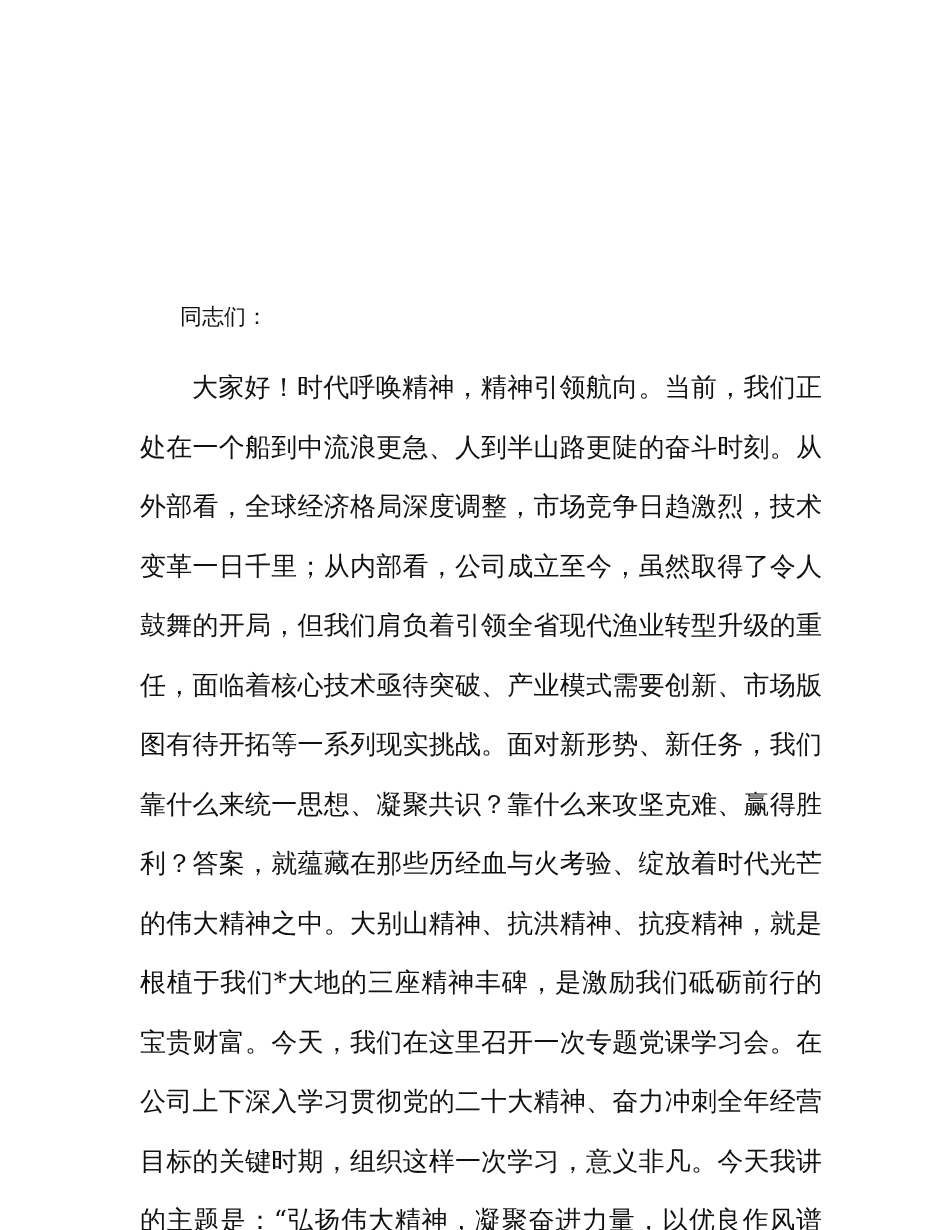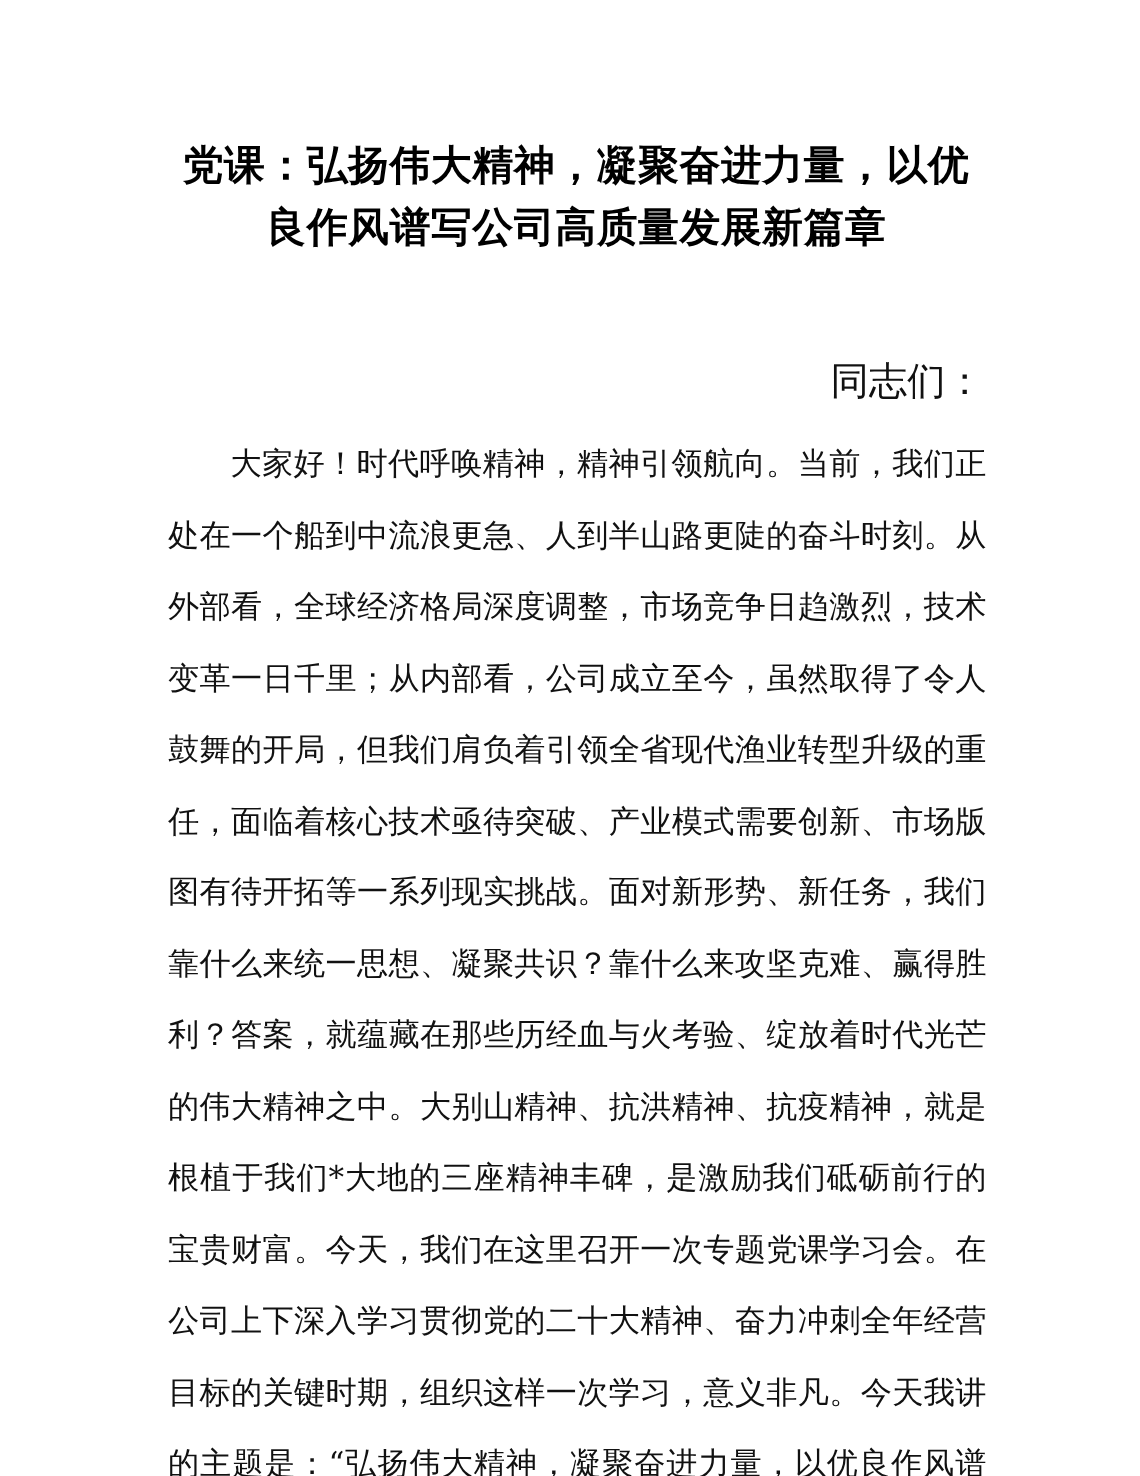--- a/index.html
+++ b/index.html
@@ -24,29 +24,28 @@
     font-family: "DejaVu Sans", "Liberation Sans", sans-serif;
     font-weight: 700;
     font-size: 34px;
     line-height: 52px;
     letter-spacing: 0.5px;
     color: #000000;
     white-space: pre-line;
   }
   .salutation {
     position: absolute;
-    left: 140px;
+    left: 128px;
     top: 296px;
     width: 680px;
     font-family: "DejaVu Serif", "Liberation Serif", serif;
-    font-size: 32px;
+    font-size: 22px;
     line-height: 42px;
     color: #111111;
     text-indent: 52px;
-    text-align: right;
   }
   .body-para {
     position: absolute;
     left: 140px;
     top: 358px;
     width: 682px;
     font-family: "DejaVu Serif", "Liberation Serif", serif;
     font-size: 26px;
     line-height: 59.5px;
     color: #111111;
@@ -55,19 +54,18 @@
     text-justify: inter-character;
     letter-spacing: 0px;
     word-break: break-all;
   }
 </style>
 </head>
 <body>
 
 <div class="page">
 
-  <div class="doc-title">党课：弘扬伟大精神，凝聚奋进力量，以优良作风谱写公司高质量发展新篇章</div>
 
   <div class="salutation">同志们：</div>
 
   <div class="body-para">大家好！时代呼唤精神，精神引领航向。当前，我们正处在一个船到中流浪更急、人到半山路更陡的奋斗时刻。从外部看，全球经济格局深度调整，市场竞争日趋激烈，技术变革一日千里；从内部看，公司成立至今，虽然取得了令人鼓舞的开局，但我们肩负着引领全省现代渔业转型升级的重任，面临着核心技术亟待突破、产业模式需要创新、市场版图有待开拓等一系列现实挑战。面对新形势、新任务，我们靠什么来统一思想、凝聚共识？靠什么来攻坚克难、赢得胜利？答案，就蕴藏在那些历经血与火考验、绽放着时代光芒的伟大精神之中。大别山精神、抗洪精神、抗疫精神，就是根植于我们*大地的三座精神丰碑，是激励我们砥砺前行的宝贵财富。今天，我们在这里召开一次专题党课学习会。在公司上下深入学习贯彻党的二十大精神、奋力冲刺全年经营目标的关键时期，组织这样一次学习，意义非凡。今天我讲的主题是：“弘扬伟大精神，凝聚奋进力量，以优良作风谱写公司高质量发展新篇章”。目的</div>
 
 </div>
 
 </body></html>

